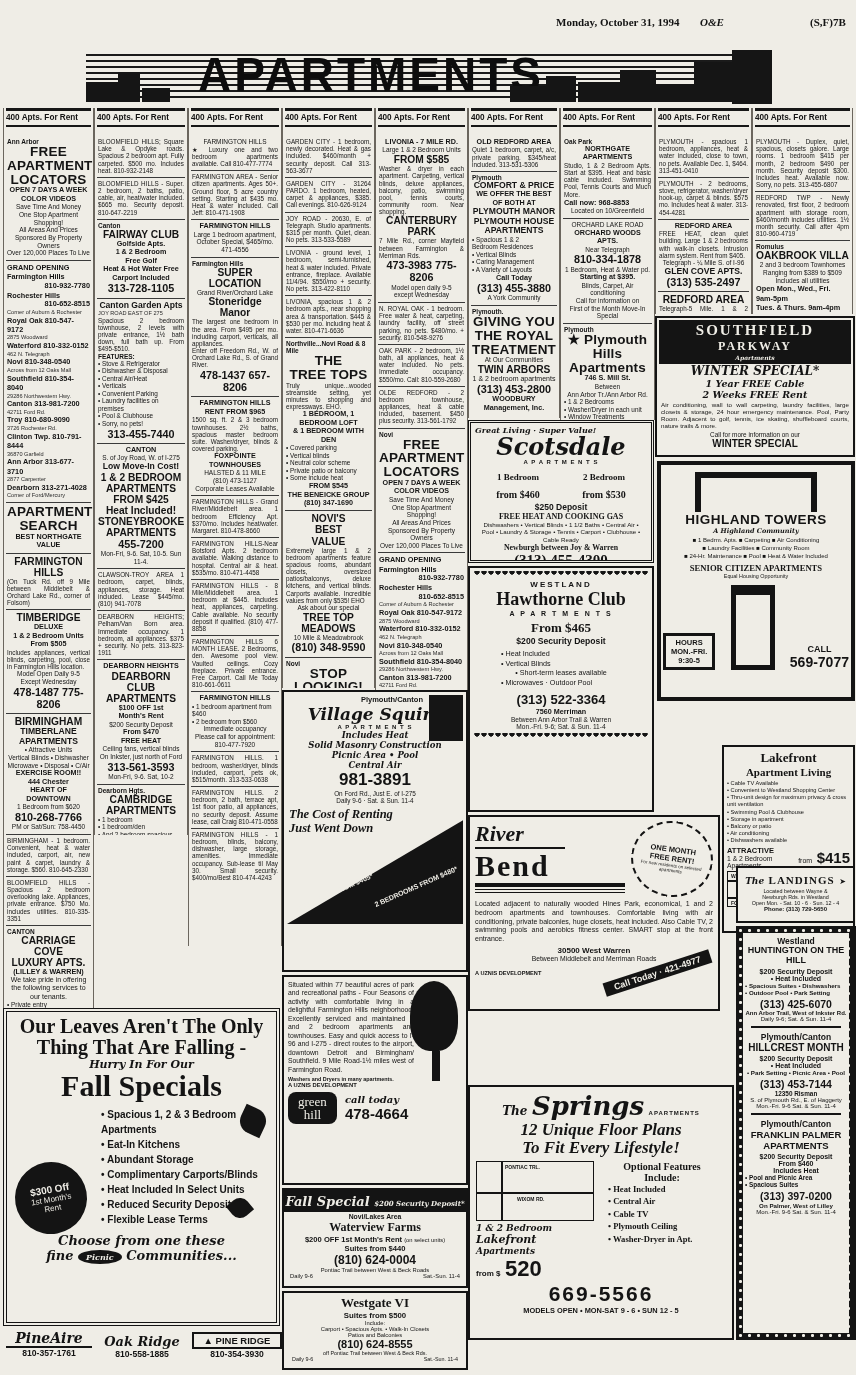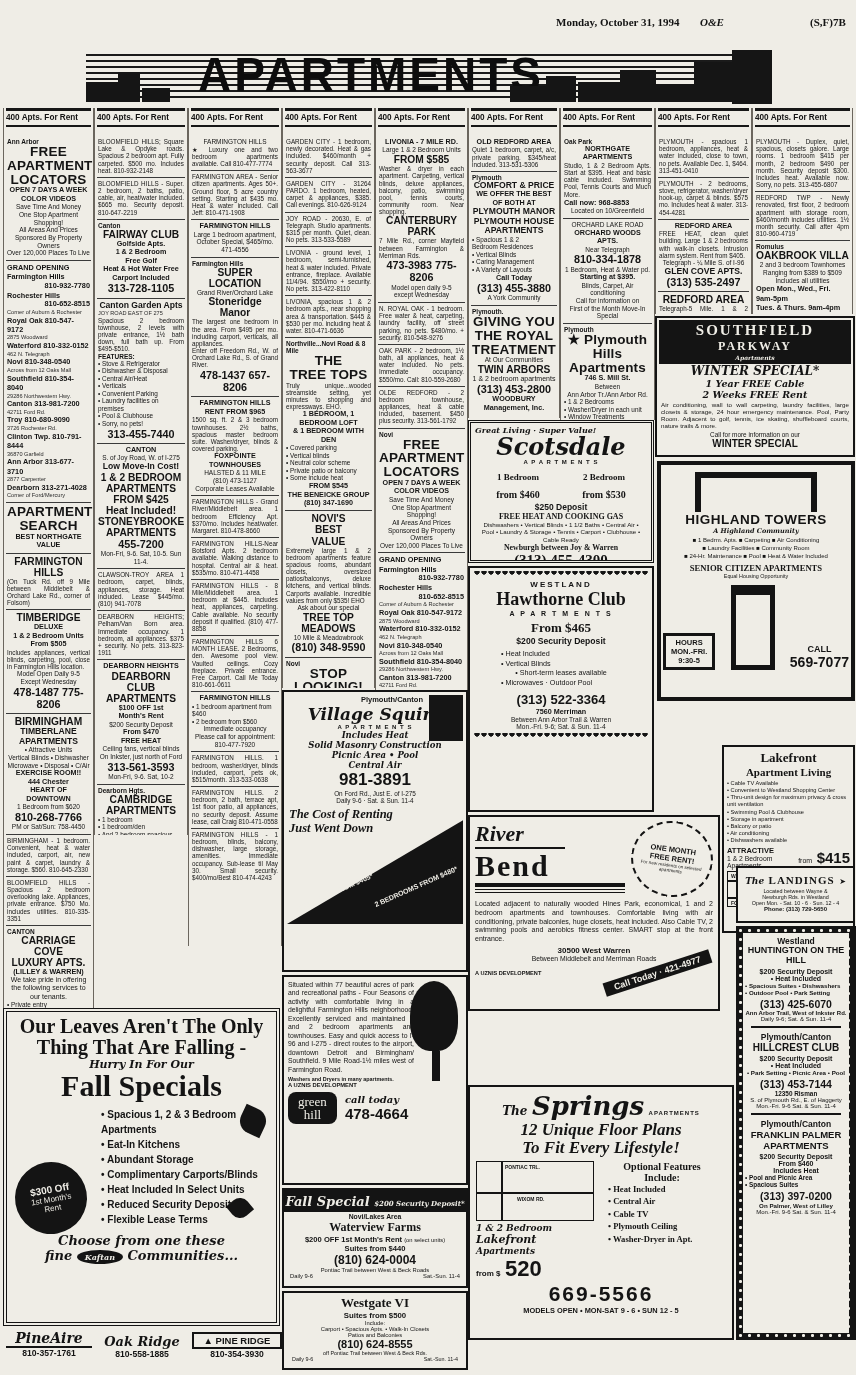--- a/index.html
+++ b/index.html
@@ -698,21 +698,21 @@
         <div class="c" style="font-size:7px;font-weight:bold">• Heat Included</div>
         <div style="font-size:6.2px;font-weight:bold">• Spacious Suites      • Dishwashers</div>
         <div style="font-size:6.2px;font-weight:bold">• Outdoor Pool        • Park Setting</div>
         <div class="c" style="font-size:10.5px;font-weight:900;margin-top:2px">(313) 425-6070</div>
         <div class="c" style="font-size:6px;font-weight:bold">Ann Arbor Trail, West of Inkster Rd.</div>
         <div class="c" style="font-size:6px">Daily 9-6; Sat. &amp; Sun. 11-4</div>
       </div>
       <div class="fa-sep"></div>
       <div>
         <div class="c" style="font-size:8.5px;font-weight:bold">Plymouth/Canton</div>
-        <div class="c" style="font-size:10px;font-weight:900">HILLCREST CLUB</div>
+        <div class="c" style="font-size:10px;font-weight:900">HILLCREST MONTH</div>
         <div class="c" style="font-size:7px;font-weight:bold;margin-top:2px">$200 Security Deposit</div>
         <div class="c" style="font-size:7px;font-weight:bold">• Heat Included</div>
         <div class="c" style="font-size:6.2px;font-weight:bold">• Park Setting • Picnic Area • Pool</div>
         <div class="c" style="font-size:10.5px;font-weight:900;margin-top:2px">(313) 453-7144</div>
         <div class="c" style="font-size:6.4px;font-weight:bold">12350 Risman</div>
         <div class="c" style="font-size:6px">S. of Plymouth Rd., E. of Haggerty</div>
         <div class="c" style="font-size:6px">Mon.-Fri. 9-6        Sat. &amp; Sun. 11-4</div>
       </div>
       <div class="fa-sep"></div>
       <div>
@@ -862,21 +862,21 @@
         <div style="font-size: 10px; font-weight: bold; line-height: 1.5; text-align: left;">• Spacious 1, 2 &amp; 3 Bedroom Apartments</div>
         <div style="font-size: 10px; font-weight: bold; line-height: 1.5; text-align: left;">• Eat-In Kitchens</div>
         <div style="font-size: 10px; font-weight: bold; line-height: 1.5; text-align: left;">• Abundant Storage</div>
         <div style="font-size: 10px; font-weight: bold; line-height: 1.5; text-align: left;">• Complimentary Carports/Blinds</div>
         <div style="font-size: 10px; font-weight: bold; line-height: 1.5; text-align: left;">• Heat Included In Select Units</div>
         <div style="font-size: 10px; font-weight: bold; line-height: 1.5; text-align: left;">• Reduced Security Deposits</div>
         <div style="font-size: 10px; font-weight: bold; line-height: 1.5; text-align: left;">• Flexible Lease Terms</div>
       </div>
     <div class="c script" style="font-size:13px;margin-top:6px">Choose from one these</div>
     <div class="c script" style="font-size:13px"><span>fine</span>
-      <span style="display:inline-block;background:#141414;color:#efede6;border-radius:50%;padding:2px 8px;font-size:8px">Kaftan</span>
+      <span style="display:inline-block;background:#141414;color:#efede6;border-radius:50%;padding:2px 8px;font-size:8px">Picnic</span>
       <span>Communities...</span></div>
   </div>
 
   <div class="dad" style="left:6px;top:1330px;width:86px;height:42px">
     <div class="script c" style="font-size:14px;border-bottom:2px solid #141414">PineAire</div>
     <div class="c" style="font-size:8.6px;font-weight:bold">810-357-1761</div>
   </div>
   <div class="dad" style="left:96px;top:1334px;width:92px;height:38px">
     <div class="script c" style="font-size:13px">Oak Ridge</div>
     <div class="c" style="font-size:8.6px;font-weight:bold">810-558-1885</div>

